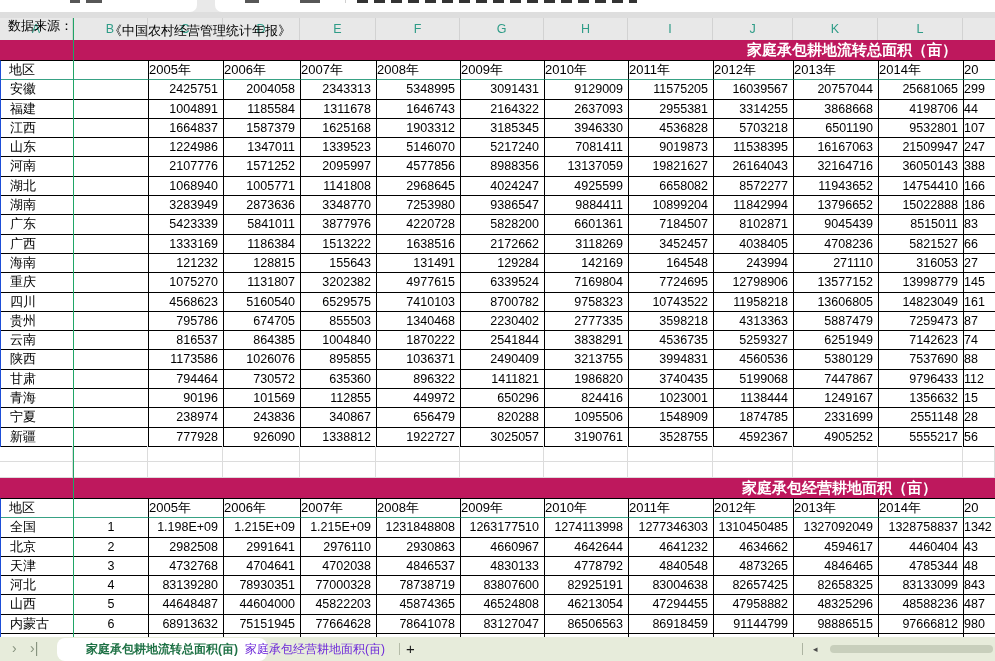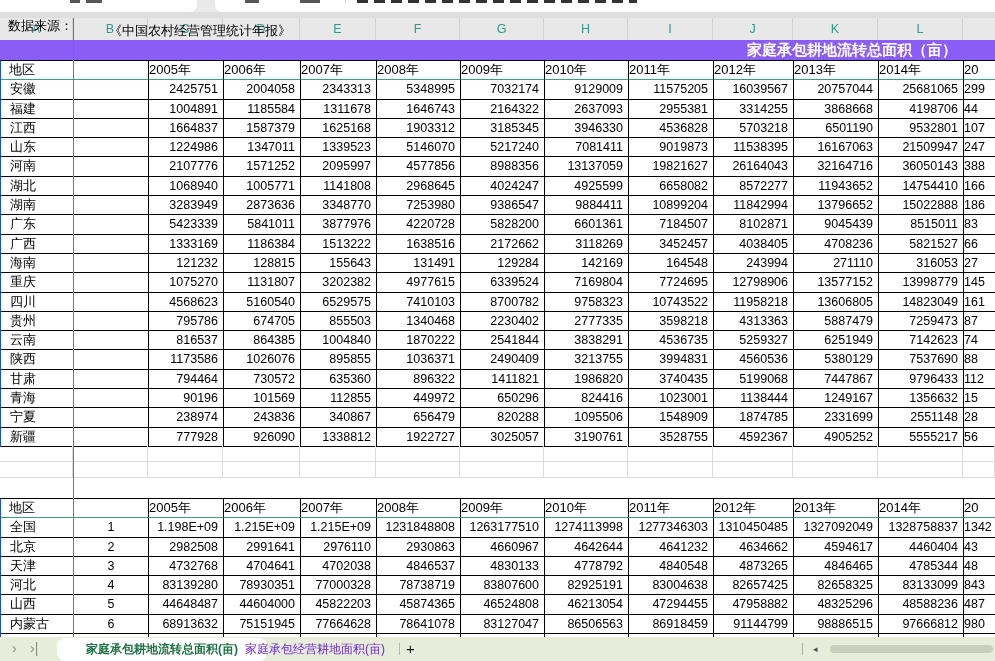--- a/index.html
+++ b/index.html
@@ -16,21 +16,21 @@
   .topgap{position:absolute;left:0;top:12px;width:995px;height:6px;background:#dedede;}
 
   
   .colstrip{position:absolute;left:0;top:18px;width:995px;height:22px;background:#e8e8e8;
     display:grid;grid-template-columns:73px 75px 75px 77px 76px 84px 84px 84px 85px 80px 85px 85px 32px;}
   .colstrip .col{box-sizing:border-box;border-right:1px solid #d2d2d2;color:#2e9c87;
     font-size:12.5px;line-height:22px;text-align:center;}
   .colstrip .col:last-child{border-right:none;}
 
   
-  .band{position:absolute;left:0;width:995px;height:20px;background:#8b5cf6;z-index:2;}
+  .band{position:absolute;left:0;width:995px;height:20px;background:#be185d;z-index:2;}
   .band .btxt{display:block;width:963px;box-sizing:border-box;text-align:right;
     color:#fff;font-weight:bold;font-size:15px;line-height:20px;white-space:nowrap;}
   #band1{top:40px;} #band1 .btxt{padding-right:6px;}
   #band2{top:478px;} #band2 .btxt{padding-right:26px;}
 
   
   .sheet-table{position:absolute;left:0;display:grid;background:#fff;z-index:1;
     grid-template-columns:73px 75px 75px 77px 76px 84px 84px 84px 85px 80px 85px 85px 32px;
     grid-auto-rows:19.3px;border-top:1px solid #000;border-left:1px solid #1d4ed8;}
   #table1{top:60px;} #table2{top:498px;}
@@ -120,21 +120,21 @@
       <div class="cell h">2012年</div>
       <div class="cell h">2013年</div>
       <div class="cell h">2014年</div>
       <div class="cell h last">20</div>
       <div class="cell region">安徽</div>
       <div class="cell idx"></div>
       <div class="cell num">2425751</div>
       <div class="cell num">2004058</div>
       <div class="cell num">2343313</div>
       <div class="cell num">5348995</div>
-      <div class="cell num">7032174</div>
+      <div class="cell num">3091431</div>
       <div class="cell num">9129009</div>
       <div class="cell num">11575205</div>
       <div class="cell num">16039567</div>
       <div class="cell num">20757044</div>
       <div class="cell num">25681065</div>
       <div class="cell num last">299</div>
       <div class="cell region">福建</div>
       <div class="cell idx"></div>
       <div class="cell num">1004891</div>
       <div class="cell num">1185584</div>
@@ -395,20 +395,23 @@
       <div class="gcell"></div>
       <div class="gcell"></div>
       <div class="gcell"></div>
       <div class="gcell"></div>
       <div class="gcell"></div>
     </div>
   <div class="srcnote">
     <span class="lbl">数据来源：</span><span class="txt">《中国农村经营管理统计年报》</span>
   </div>
 
+  <div class="band" id="band2">
+    <span class="btxt">家庭承包经营耕地面积（亩）</span>
+  </div>
 
   <div class="sheet-table" id="table2">
       <div class="cell h region-h">地区</div>
       <div class="cell h"></div>
       <div class="cell h">2005年</div>
       <div class="cell h">2006年</div>
       <div class="cell h">2007年</div>
       <div class="cell h">2008年</div>
       <div class="cell h">2009年</div>
       <div class="cell h">2010年</div>

